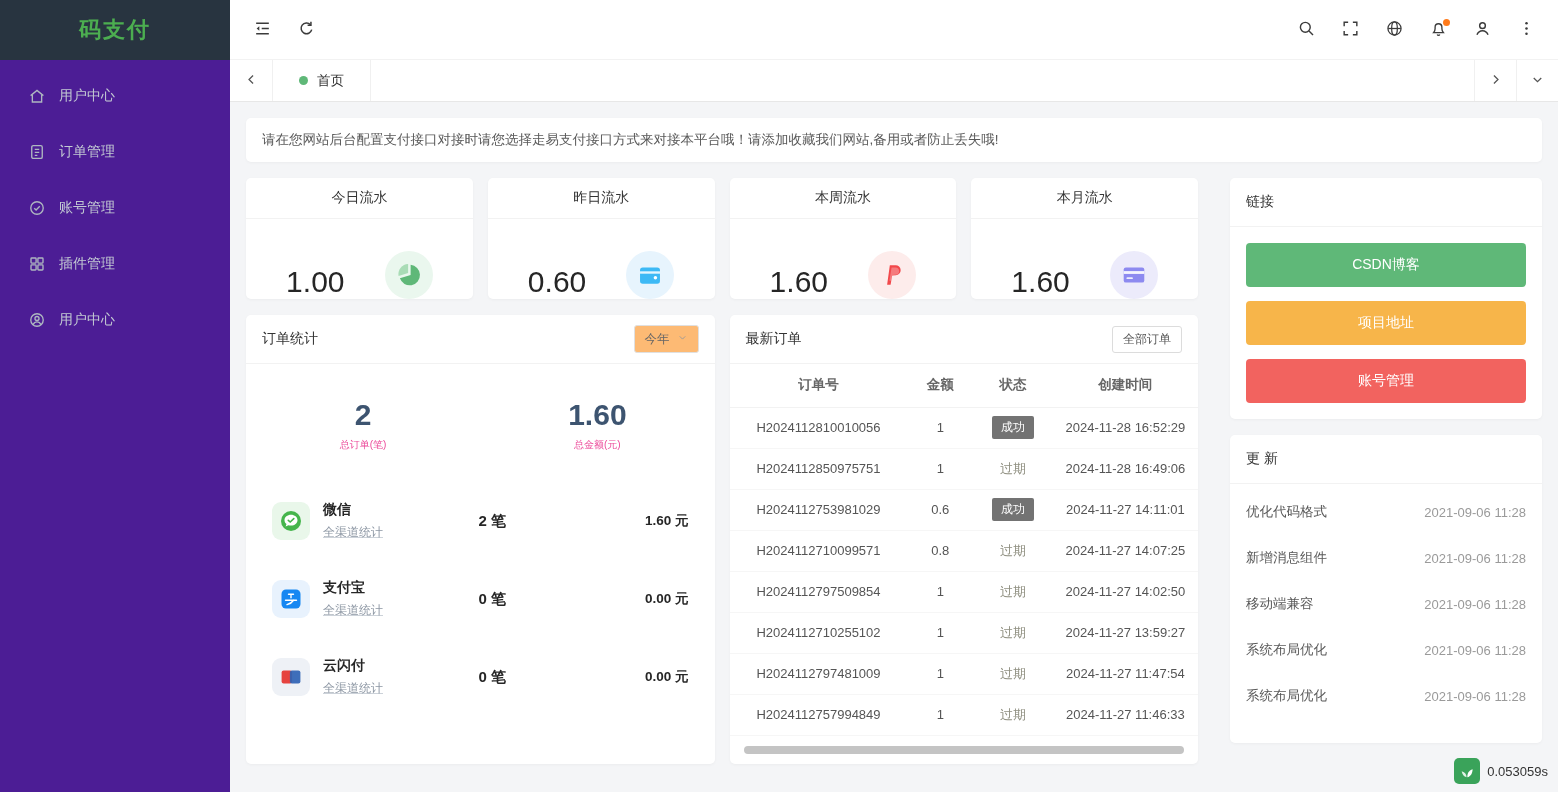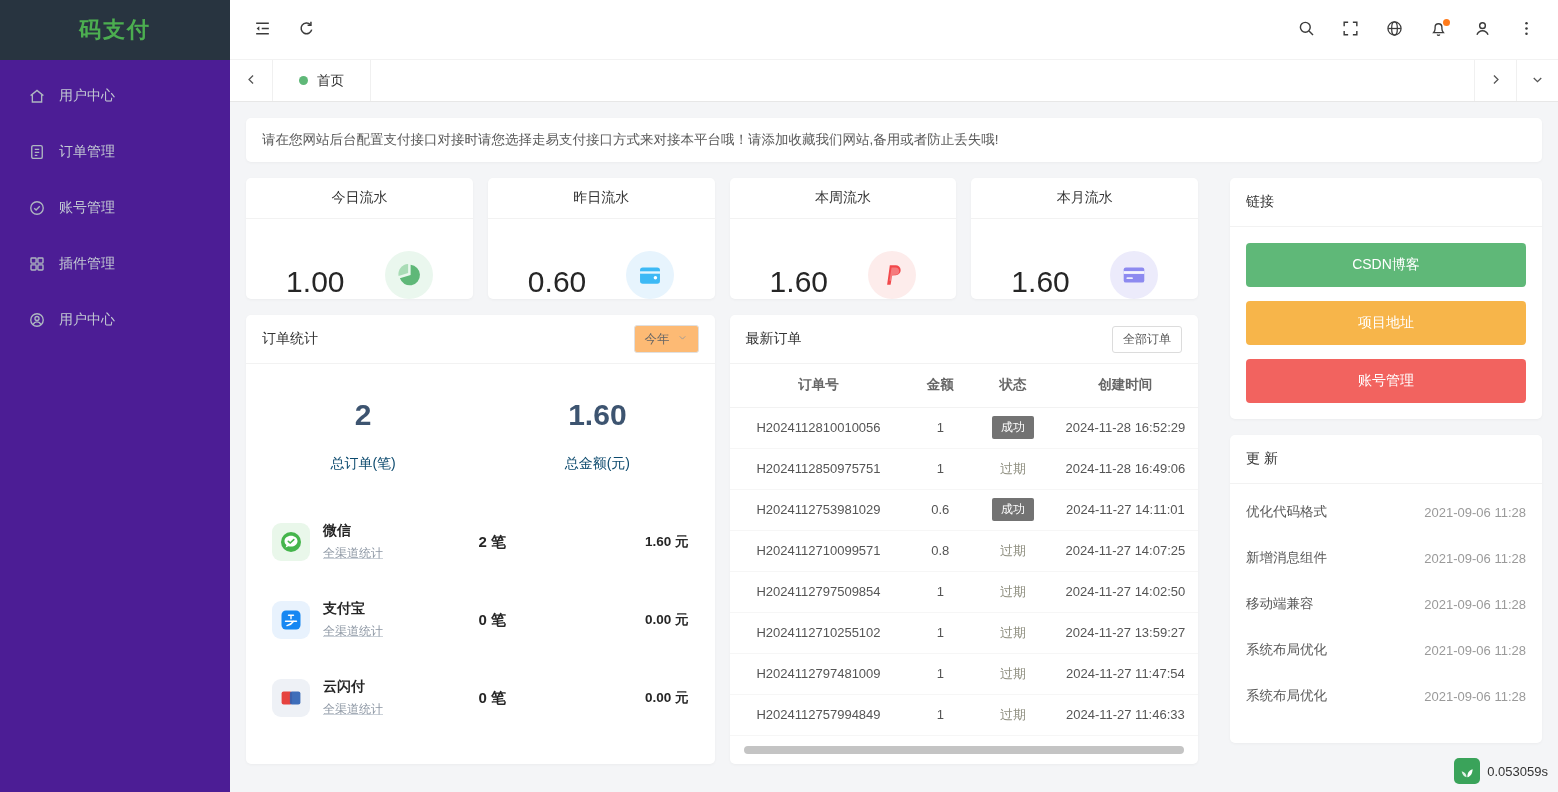--- a/index.html
+++ b/index.html
@@ -53,21 +53,21 @@
   .panels-row .panel{flex:1;min-width:0}
   .panel-header{height:49px;display:flex;align-items:center;justify-content:space-between;padding:0 16px;border-bottom:1px solid #f2f2f2;font-size:14px;color:#333}
   .select{display:flex;align-items:center;gap:7px;border:1px solid #e0e0e0;border-radius:3px;height:28px;padding:0 10px;font-size:12.5px;color:#666;cursor:pointer;background:#fdba74}
   .select svg{width:11px;height:11px;color:#999}
   .btn-outline{border:1px solid #dcdcdc;background:#fff;border-radius:3px;height:27px;padding:0 10px;font-size:12px;color:#555;cursor:pointer;font-family:inherit}
 
   
   .totals{display:flex;padding:34px 0 26px}
   .total-block{flex:1;text-align:center}
   .total-value{font-size:30px;font-weight:bold;color:#3d5470}
-  .total-label{font-size:14px;color:#0c4a6e;margin-top:23px}
+  .total-label{font-size:10px;color:#ec4899;margin-top:6px}
   .channels{padding:4px 26px 22px}
   .channel-row{display:flex;align-items:center;padding:19px 0}
   .ch-icon{width:38px;height:38px;border-radius:9px;display:flex;align-items:center;justify-content:center;margin-right:13px;flex-shrink:0}
   .ch-icon svg{width:24px;height:24px}
   .ch-info{flex:1;display:flex;flex-direction:column}
   .ch-name{font-size:14px;font-weight:bold;color:#262626}
   .ch-sub{font-size:12px;color:#8c96a3;margin-top:5px;text-decoration:underline;text-decoration-color:#ccd2d9}
   .ch-count{width:130px;font-weight:bold;font-size:15px;color:#262626}
   .ch-amount{width:80px;text-align:right;font-weight:bold;font-size:13.5px;color:#262626}
 

